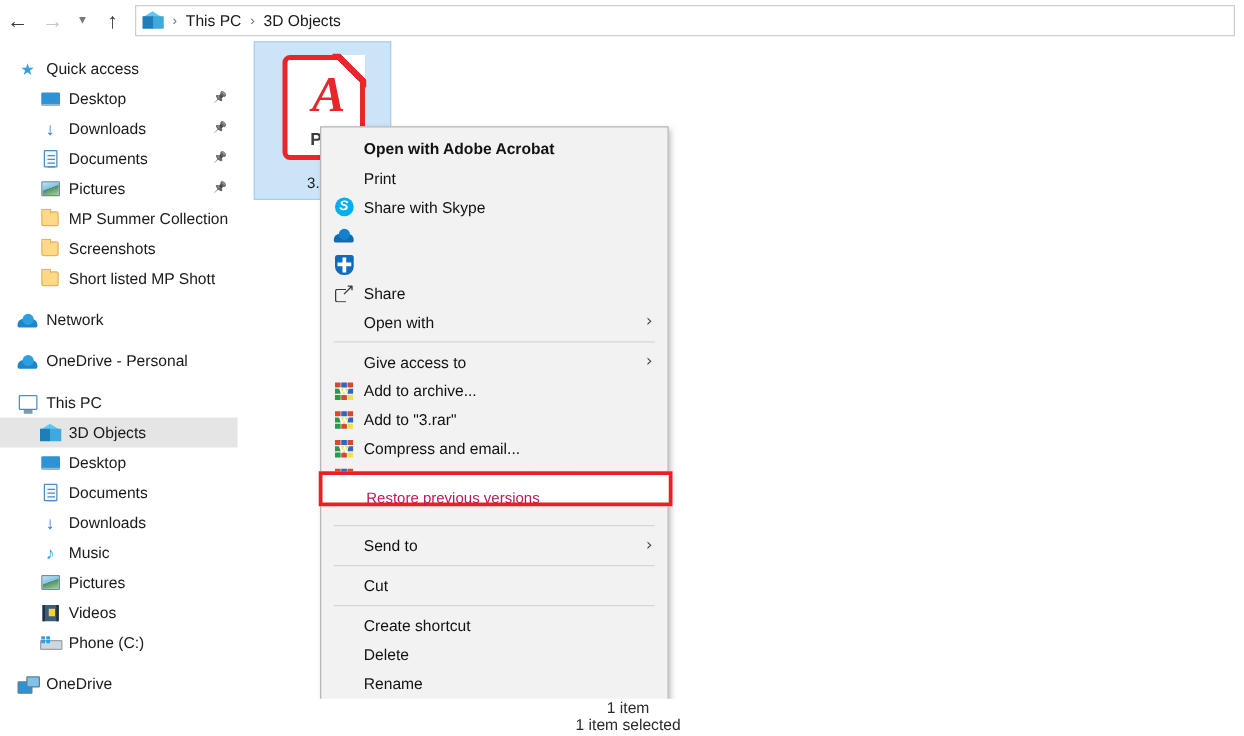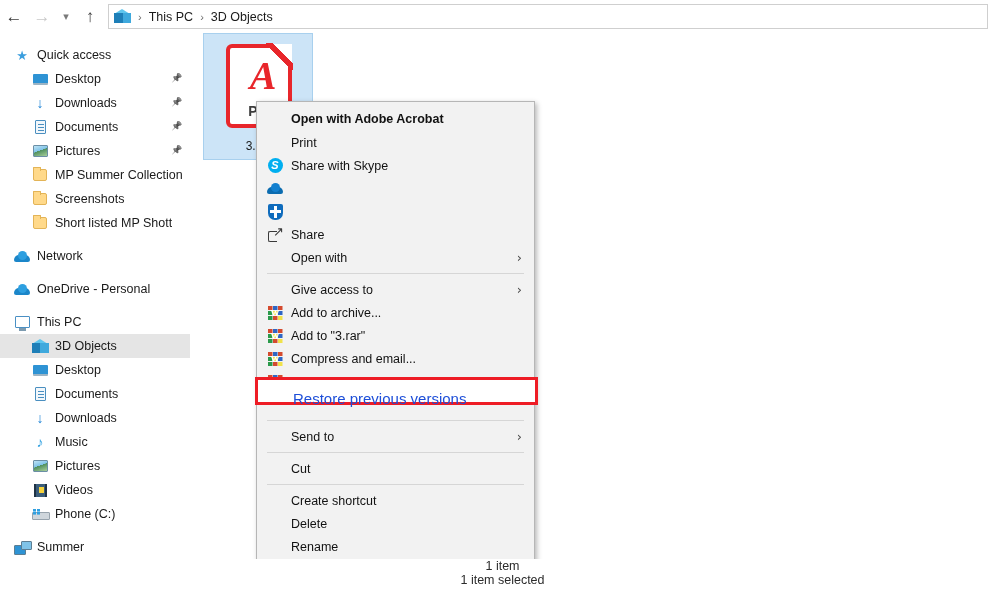--- a/index.html
+++ b/index.html
@@ -242,21 +242,21 @@
   #redbox {
     position: absolute; left: 255px; top: 377px;
     width: 283px; height: 28px;
     border: 3px solid #ee1c25;
     background: #ffffff;
     z-index: 5;
   }
   #redbox-label {
     position: absolute; left: 35px; top: 0; height: 36px;
     display: flex; align-items: center;
-    font-size: 15px; color: #1d4ed8; white-space: nowrap;
+    font-size: 12px; color: #be185d; white-space: nowrap;
   }
 </style>
 </head>
 <body>
 
 <div id="root">
 
   <div id="toolbar">
     <div class="navbtn">←</div>
     <div class="navbtn disabled">→</div>
@@ -400,21 +400,21 @@
         <span class="nav-ico">
           <span class="g-drive"></span>
         </span>
         <span class="nav-label">Phone (C:)</span>
       </div>
       <div class="gap"></div>
       <div class="nav-item lvl0">
         <span class="nav-ico">
           <span class="g-net"></span>
         </span>
-        <span class="nav-label">Summer</span>
+        <span class="nav-label">OneDrive</span>
       </div>
     </div>
 
   <div id="filetile">
     <div id="pdficon">
       <div id="acrobat-a">A</div>
       <div id="pdf-word">PDF</div>
     </div>
     <div id="filename">3.pdf</div>
   </div>

